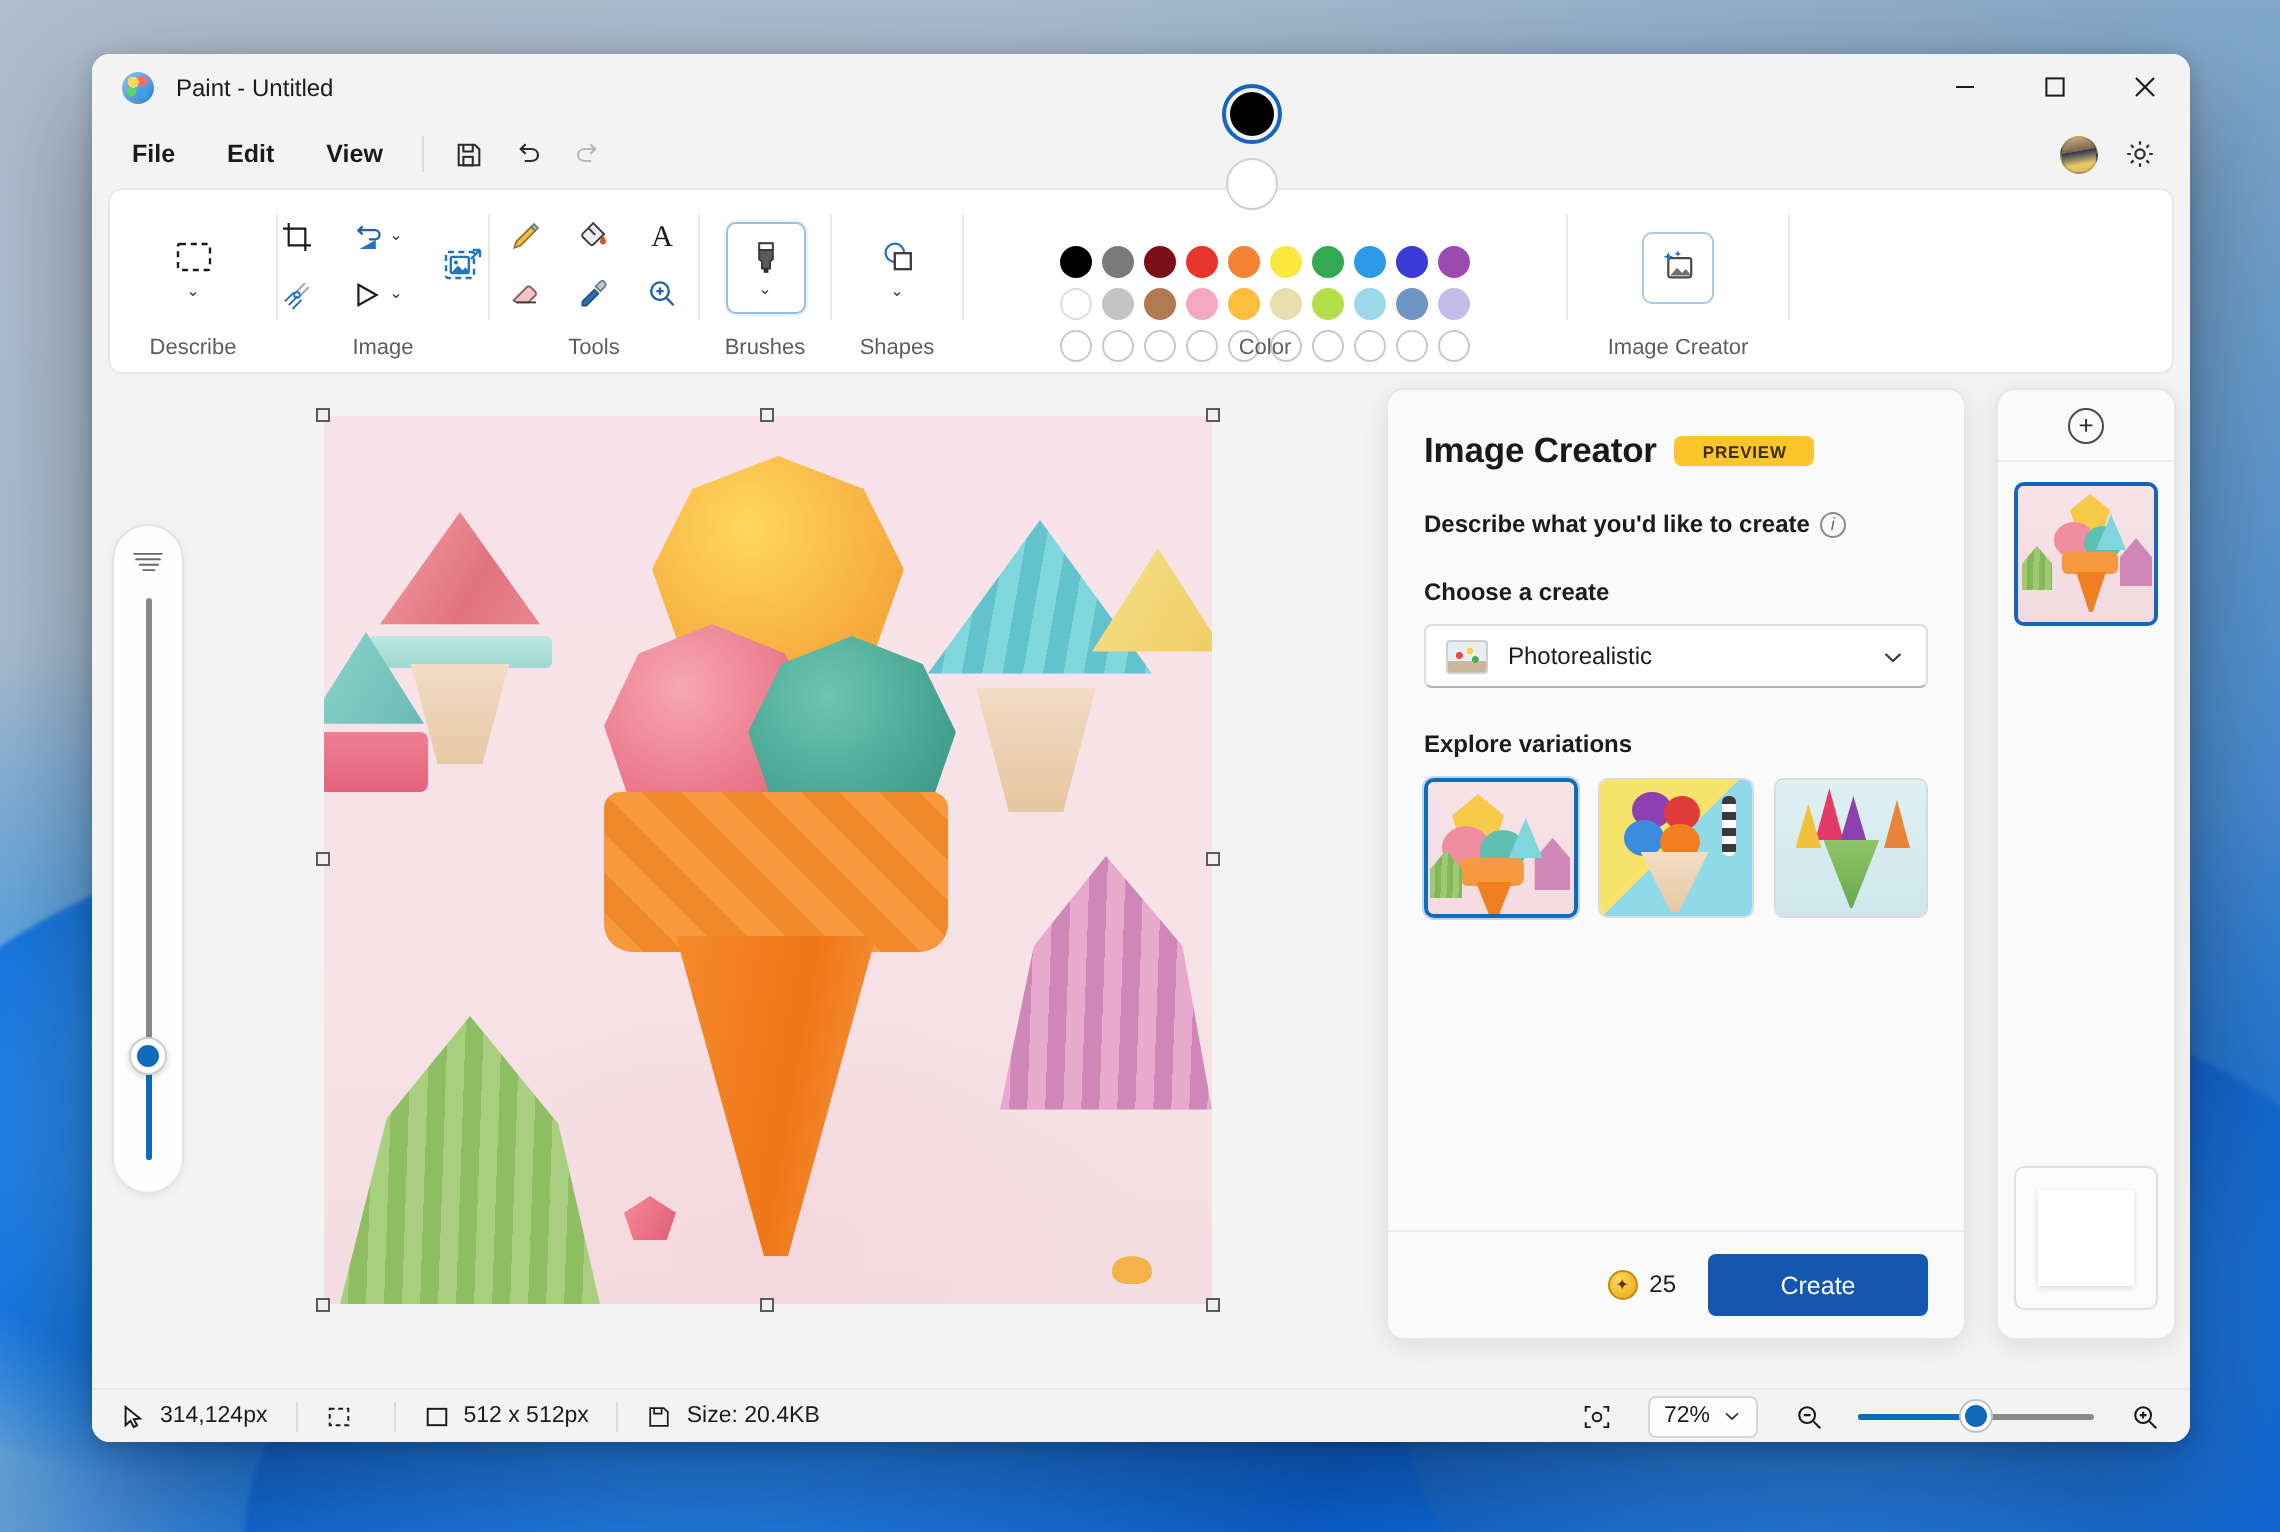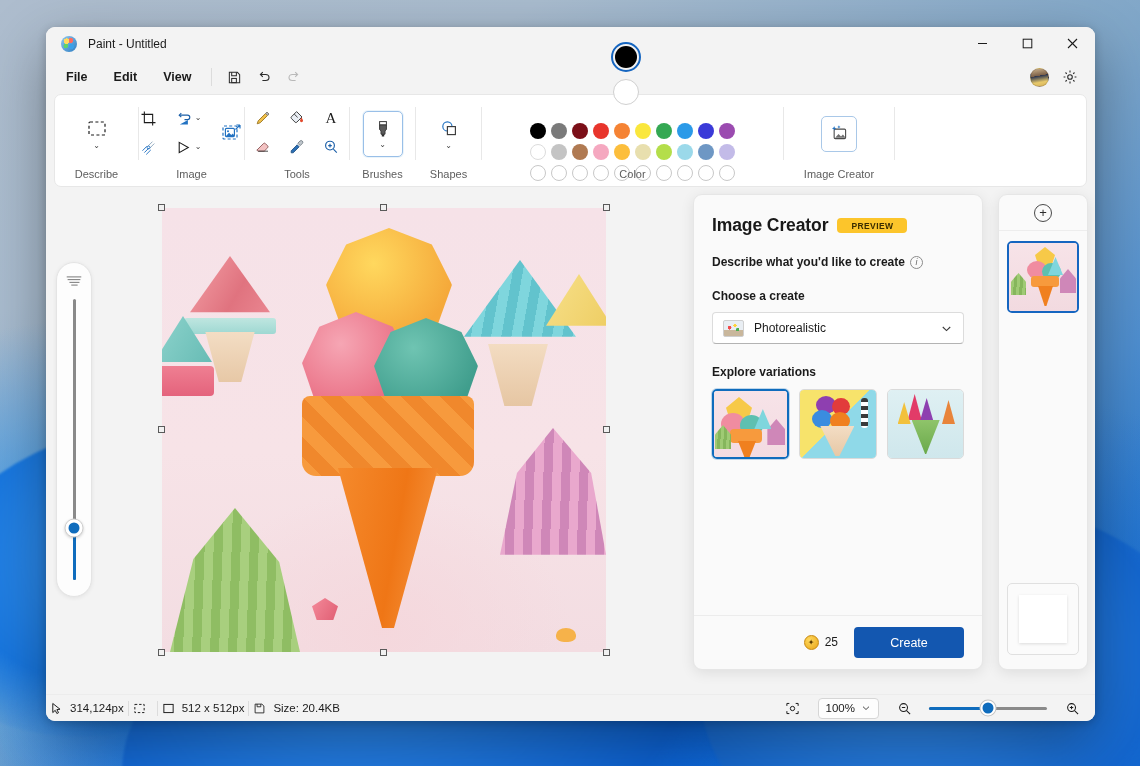--- a/index.html
+++ b/index.html
@@ -297,21 +297,21 @@
   .layer-item.plain { border: 1px solid #e0e0e0; background: #fbfbfb;
     display: flex; align-items: center; justify-content: center; }
   .layer-white { width: 48px; height: 48px; background: #fff; box-shadow: 0 1px 3px rgba(0,0,0,.13); }
 
   
   .statusbar {
     flex: 0 0 27px; height: 27px; background: #f3f3f3;
     display: flex; align-items: center; font-size: 11.5px; color: #1b1b1b;
     border-top: 1px solid #ececec; position: relative;
   }
-  .sb-cell { display: flex; align-items: center; gap: 7px; padding: 0 4px; height: 17px; }
+  .sb-cell { display: flex; align-items: center; gap: 7px; padding: 0 14px; height: 17px; }
   .sb-sep { width: 1px; height: 15px; background: #dcdcdc; }
   .sb-right { position: absolute; right: 8px; display: flex; align-items: center; gap: 10px; }
   .zoom-select {
     height: 21px; min-width: 54px; border: 1px solid #d6d6d6; border-radius: 4px;
     background: #fdfdfd; display: flex; align-items: center; justify-content: center;
     gap: 6px; font-size: 11.5px; padding: 0 7px;
   }
   .zoom-track { width: 118px; height: 3px; background: #8a8a8a; border-radius: 2px; position: relative; }
   .zoom-fill { position: absolute; left: 0; top: 0; height: 3px; width: 50%; background: #0f6cbd; border-radius: 2px; }
   .zoom-thumb {
@@ -759,21 +759,21 @@
     </div>
 
     <div class="sb-right">
       <div class="mbtn">
         <svg width="15" height="15" viewBox="0 0 16 16" fill="none" stroke="#1b1b1b" stroke-width="1.05">
           <path d="M2 5.2V2.6h2.6M11.4 2.6H14v2.6M14 10.8v2.6h-2.6M4.6 13.4H2v-2.6"></path>
           <circle cx="8" cy="8" r="2.3"></circle>
         </svg>
       </div>
       <div class="zoom-select">
-        <span>100%</span>
+        <span>72%</span>
         <svg width="10" height="10" viewBox="0 0 12 12" fill="none" stroke="#3a3a3a" stroke-width="1.1">
           <path d="M2.4 4.4 6 7.8l3.6-3.4"></path>
         </svg>
       </div>
       <div class="mbtn">
         <svg width="15" height="15" viewBox="0 0 16 16" fill="none" stroke="#1b1b1b" stroke-width="1.1">
           <circle cx="7" cy="7" r="4.2"></circle>
             <path d="M10.2 10.2 14 14M5.2 7h3.6"></path>
         </svg>
       </div>

